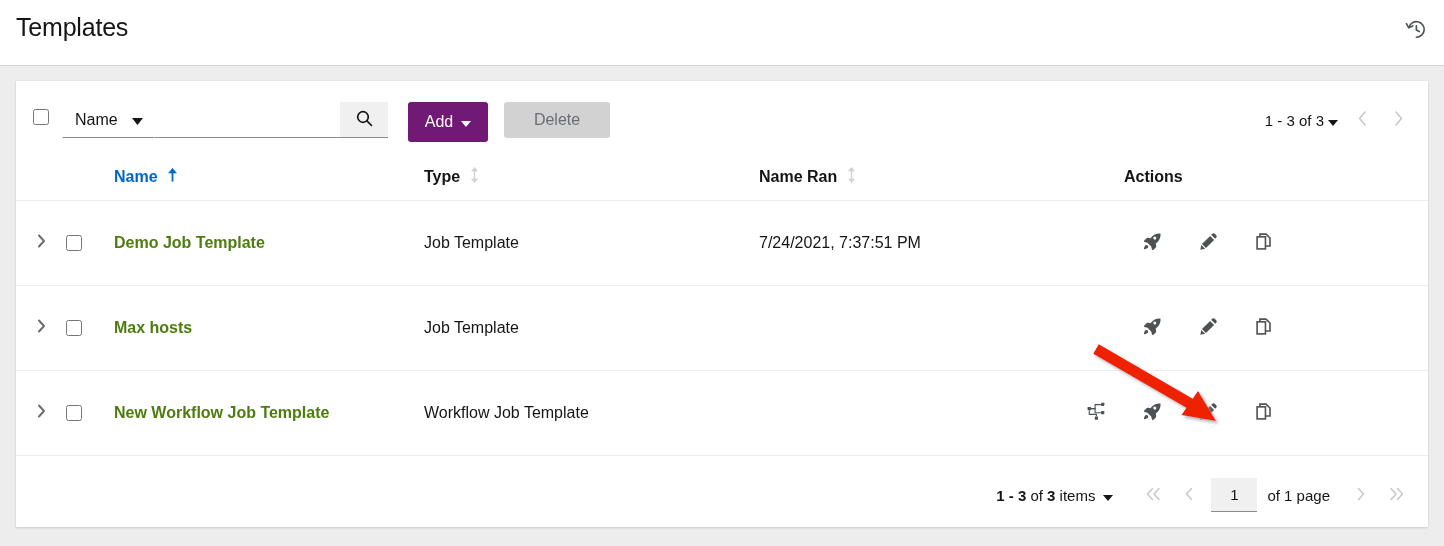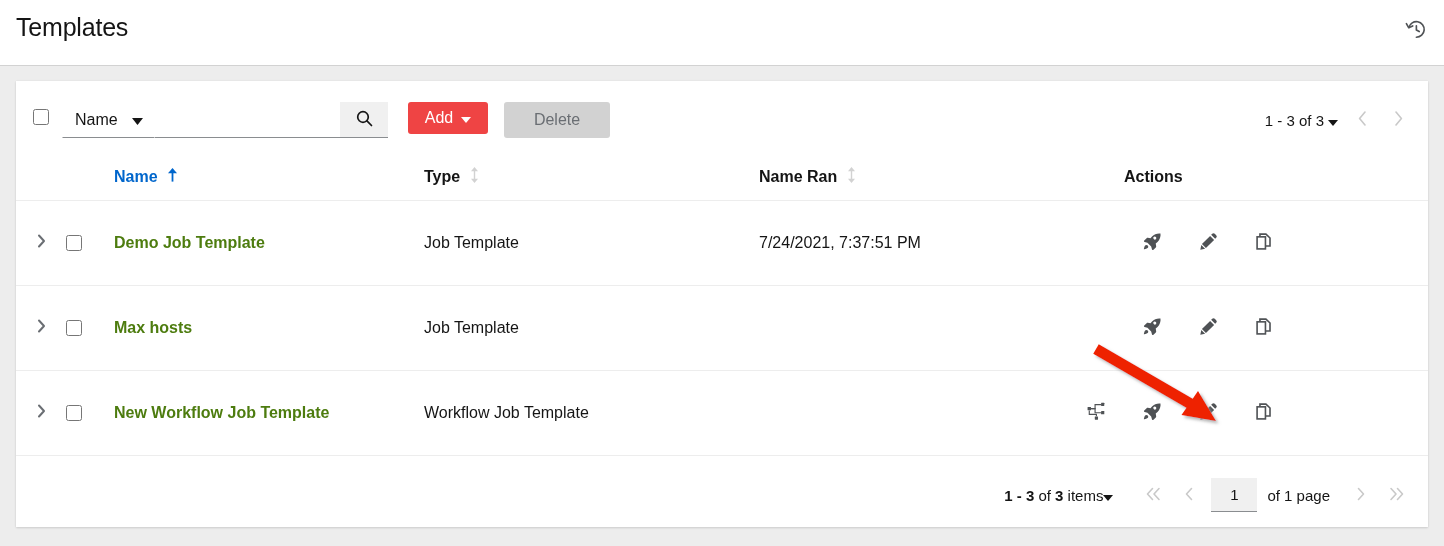--- a/index.html
+++ b/index.html
@@ -106,22 +106,22 @@
     width: 48px; height: 36px;
     background: #f0f0f0;
     border: none;
     border-bottom: 1px solid #8a8d90;
     display: flex; align-items: center; justify-content: center;
     cursor: pointer;
   }
   .add-btn {
     position: absolute;
     left: 392px; top: 21px;
-    width: 80px; height: 32px;
-    background: #ef4444;
+    width: 80px; height: 40px;
+    background: #701a75;
     color: #ffffff;
     border: none;
     border-radius: 3px;
     font-size: 16px;
     font-family: "Liberation Sans", sans-serif;
     display: flex;
     align-items: center;
     justify-content: center;
     gap: 8px;
     cursor: pointer;
@@ -255,21 +255,21 @@
     left: 0; bottom: 0;
     width: 100%;
     height: 64px;
     display: flex;
     align-items: center;
     justify-content: flex-end;
     padding-right: 14px;
   }
   .bp-summary {
     font-size: 15px;
-    display: flex; align-items: center; gap: 0;
+    display: flex; align-items: center; gap: 8px;
     cursor: pointer;
     margin-right: 22px;
   }
   .bp-summary b { font-weight: 700; }
   .page-input {
     width: 46px; height: 34px;
     background: #f0f0f0;
     border: none;
     border-bottom: 1px solid #8a8d90;
     text-align: center;

